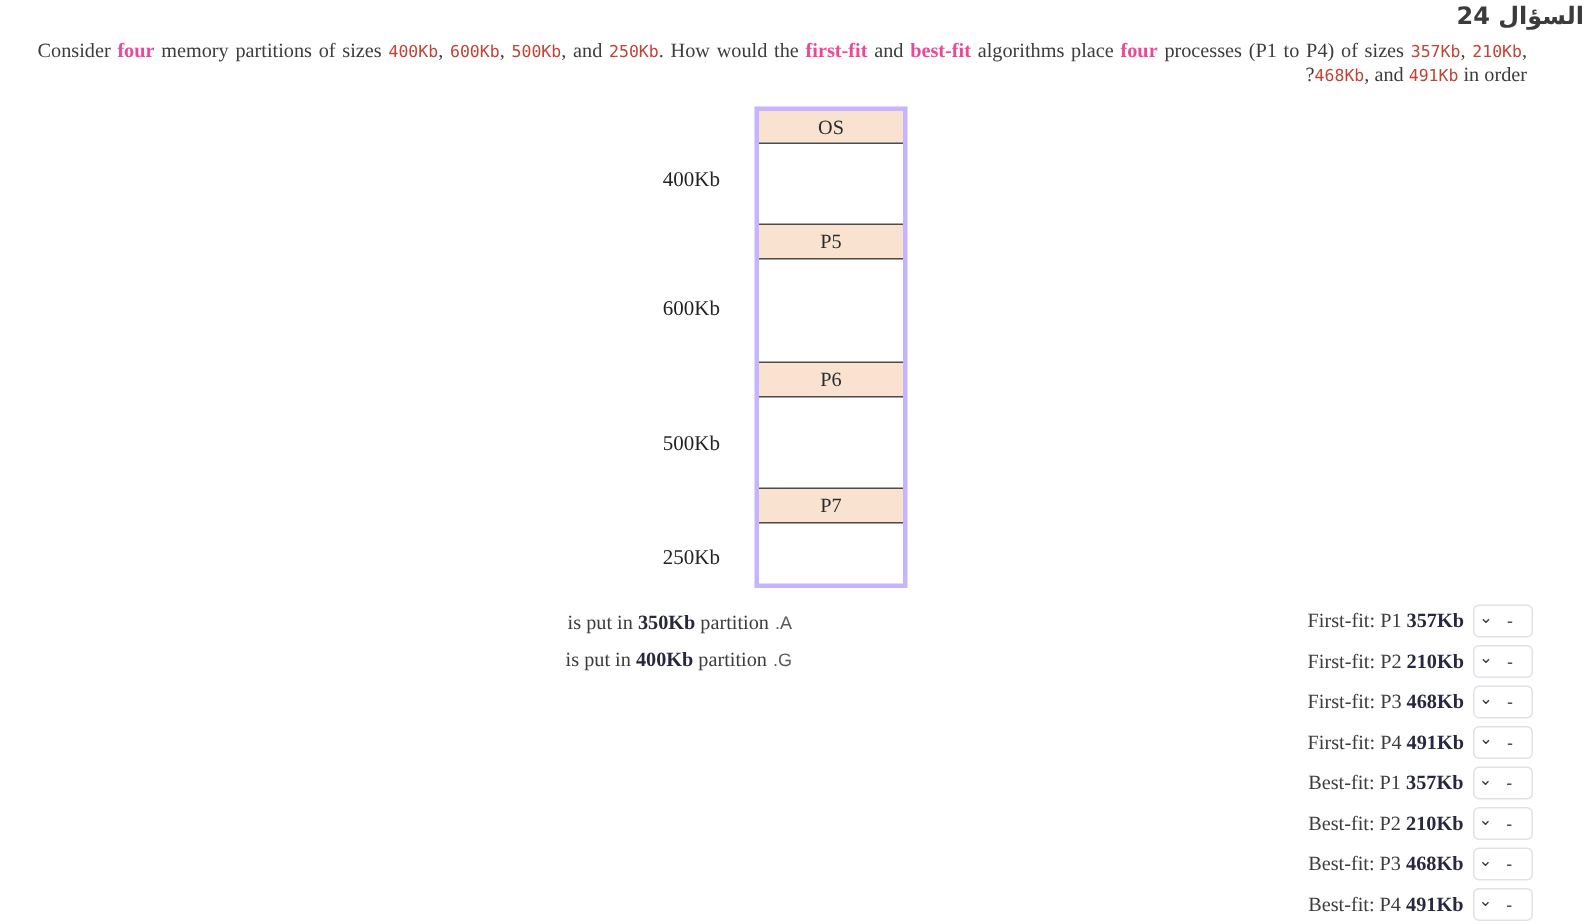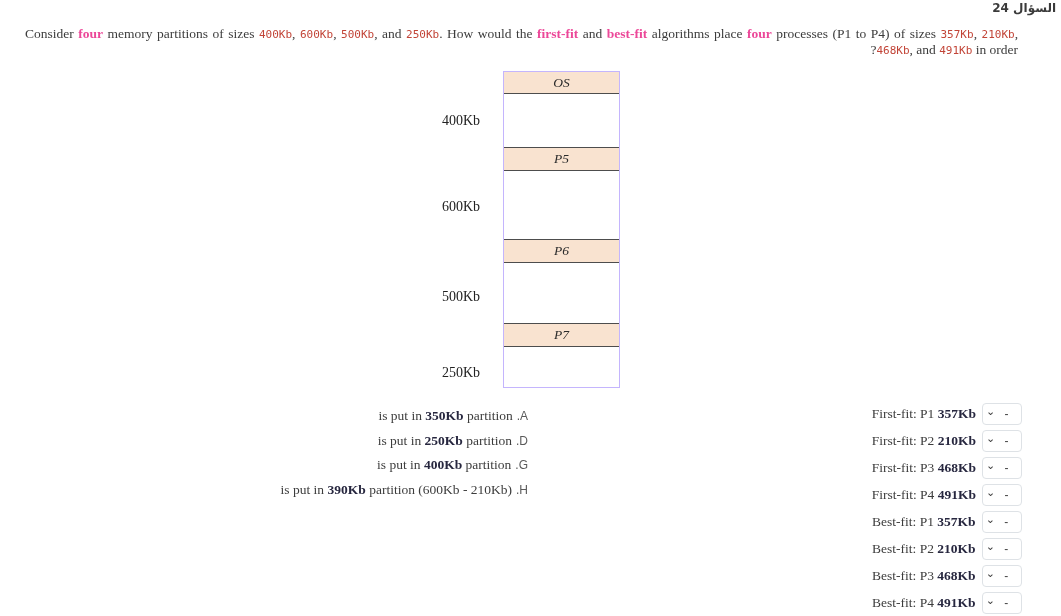--- a/index.html
+++ b/index.html
@@ -1,32 +1,32 @@
 <!DOCTYPE html>
 <html><head>
 <meta charset="utf-8">
 <style>
   * { margin:0; padding:0; box-sizing:border-box; }
   html,body { width:1061px; height:616px; background:#ffffff; overflow:hidden; position:relative;
               font-family:"Liberation Serif", serif; }
 
   
   .qnum { position:absolute; top:1px; right:5px; font-family:"DejaVu Sans", sans-serif;
-          font-size:12px; font-weight:bold; color:#3b3b3b; }
+          font-size:16px; font-weight:bold; color:#3b3b3b; }
 
   
   .qtext { position:absolute; top:26px; left:25px; width:993px; direction:rtl;
            text-align:justify; font-size:13.5px; line-height:15px; color:#3c3c3c; }
   .qtext span { unicode-bidi:embed; }
   .seg-b { font-weight:bold; color:#ec4899; }
   .seg-code { font-family:"DejaVu Sans Mono", monospace; font-size:11px; color:#c24437; }
 
   
   .diagram { position:absolute; top:71px; left:420px; width:200px; height:330px; }
-  .mem-table { position:absolute; left:83px; top:0; width:117px; border:1px solid #c4b5fd; background:#fff;font-style:italic; }
+  .mem-table { position:absolute; left:83px; top:0; width:102px; border:3px solid #c4b5fd; background:#fff; }
   .cell { width:100%; text-align:center; font-size:13.5px; color:#2b2b2b;
           border-bottom:1px solid #4d4d4d; display:flex; align-items:center; justify-content:center; }
   .cell:last-child { border-bottom:none; }
   .cell.block { background:#f9e3d0; }
   .h-os{height:22px} .h-g1{height:54px} .h-p{height:23px} .h-g2{height:69px}
   .h-g3{height:61px} .h-g4{height:40px}
   .size-label { position:absolute; left:0; width:60px; text-align:right; font-size:14px;
                 color:#222222; height:18px; line-height:18px; }
   .sl-1{top:41px} .sl-2{top:127px} .sl-3{top:217px} .sl-4{top:293px}
 
@@ -70,27 +70,21 @@
     <div class="cell block h-p">P7</div>
     <div class="cell h-g4"></div>
   </div>
 </div>
 
 <div class="options">
   <div class="option-row">
     <span class="opt-text"><span>is put in </span><span class="opt-bold">350Kb</span><span> partition</span></span><span class="opt-letter">.A</span>
   </div>
   <div class="option-row">
-    <span class="opt-text"><span>is put in </span><span class="opt-bold">250Kb</span><span> partition</span></span><span class="opt-letter">.D</span>
-  </div>
-  <div class="option-row">
     <span class="opt-text"><span>is put in </span><span class="opt-bold">400Kb</span><span> partition</span></span><span class="opt-letter">.G</span>
-  </div>
-  <div class="option-row">
-    <span class="opt-text"><span>is put in </span><span class="opt-bold">390Kb</span><span> partition (600Kb - 210Kb)</span></span><span class="opt-letter">.H</span>
   </div>
 </div>
 
 <div class="matches">
   <div class="match-row">
     <span class="match-label"><span>First-fit: P1 </span><span class="match-bold">357Kb</span></span>
     <div class="fake-select">
         <span class="chev">⌄</span>
         <span class="sel-val">-</span>
       </div>

